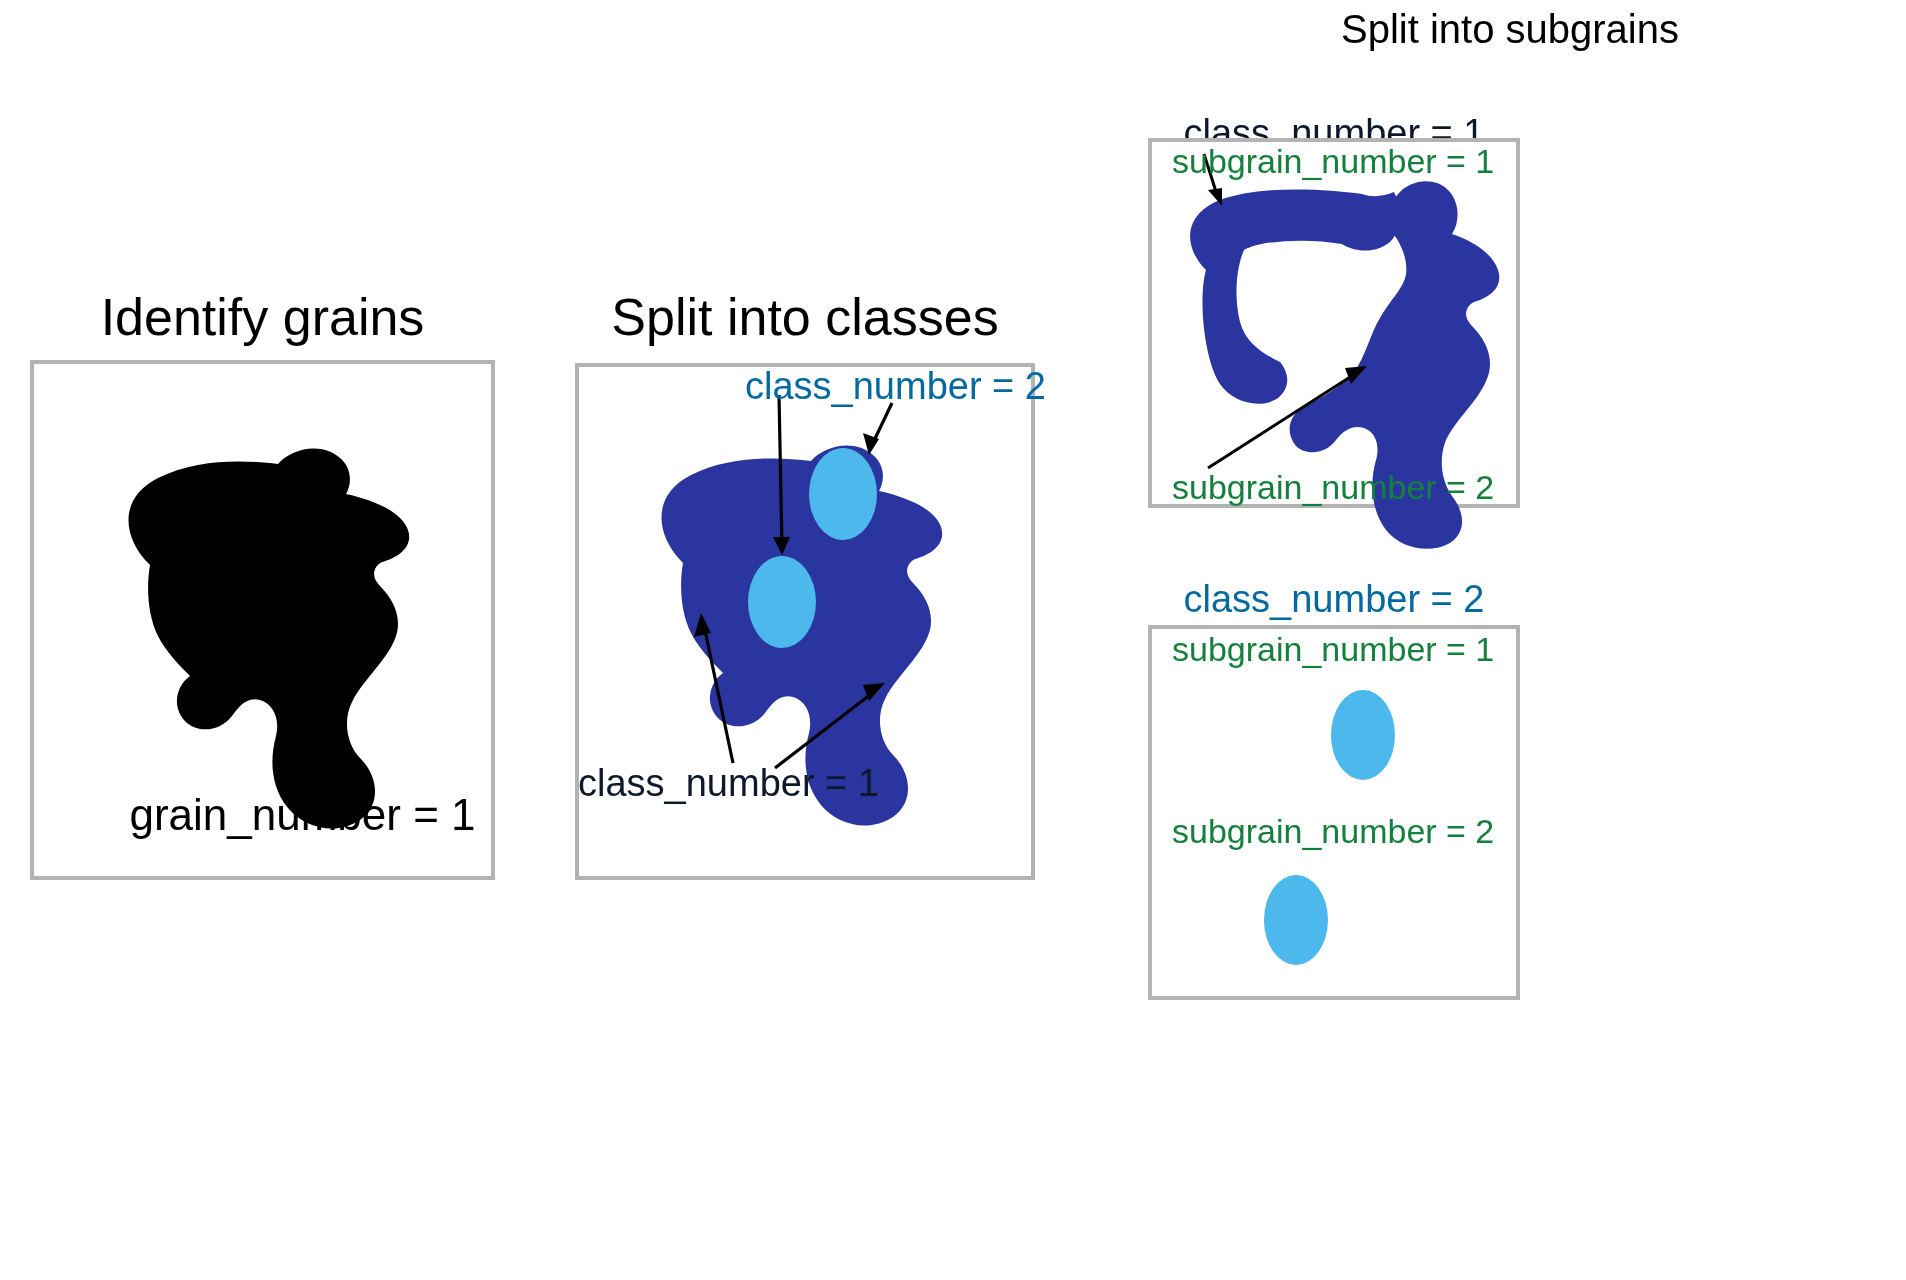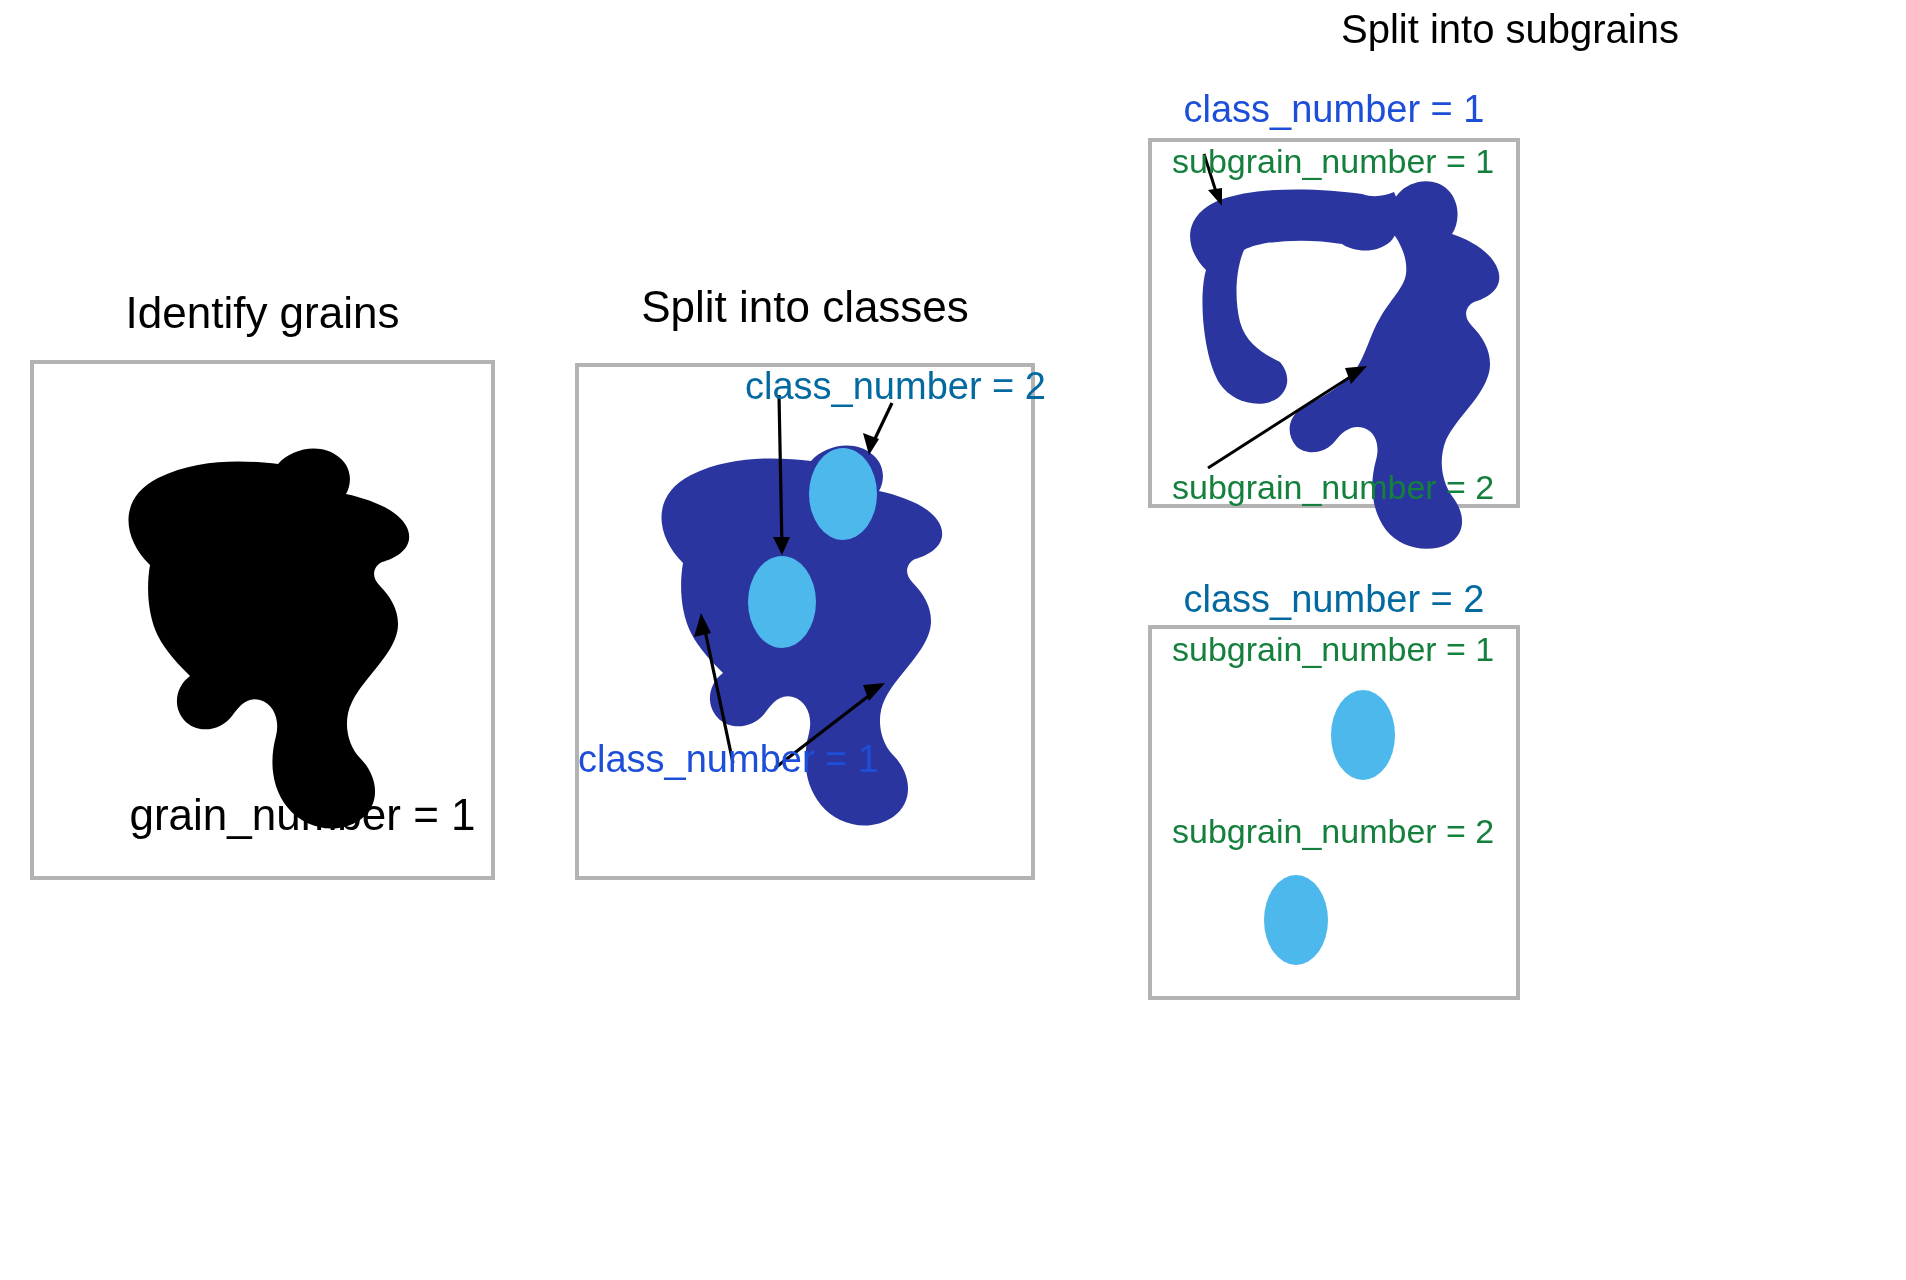--- a/index.html
+++ b/index.html
@@ -14,41 +14,41 @@
   .panel-box{
     position:absolute;
     border:4px solid #b3b3b3;
     background:#ffffff;
     box-sizing:border-box;
   }
 
   .title{
     position:absolute;
     color:#000000;
-    font-size:44px;
+    font-size:52px;
     line-height:1.05;
     white-space:nowrap;
     text-align:center;
   }
   .title-big{font-size:40px;}
 
   .caption{
     position:absolute;
     color:#000000;
     font-size:44px;
     white-space:nowrap;
     margin-left:40px;
   }
 
   .lbl{
     position:absolute;
     font-size:34px;
     white-space:nowrap;
   }
-  .lbl-dark{color:#1d4ed8;}
+  .lbl-dark{color:#0f172a;margin-top:24px;}
   .lbl-light{color:#0369a1;}
   .lbl-black{color:#15803d;}
 
   .lbl-38{font-size:38px;}
   .lbl-34{font-size:34px;}
 
   svg{display:block;overflow:visible;}
   .svg-layer{position:absolute;pointer-events:none;}
 </style>
 </head>
@@ -97,21 +97,21 @@
           C 234 308, 214 302, 198 294
           C 180 284, 168 264, 166 244
           C 164 222, 160 190, 170 170
           Z"></path>
       </g>
     </svg>
   </div>
 
   <div class="caption" style="left:30px;top:790px;width:465px;text-align:center;">grain_number = 1</div>
 
-  <div class="title" style="left:575px;top:284px;width:460px;">Split into classes</div>
+  <div class="title" style="left:575px;top:290px;width:460px;">Split into classes</div>
 
   <div class="panel-box" style="left:575px;top:363px;width:460px;height:517px;"></div>
 
   <div class="svg-layer" style="left:575px;top:363px;width:460px;height:517px;">
     <svg width="460" height="517" viewBox="0 0 460 517">
 
       <g>
         <path fill="#2a35a0" d="
           M 108 200
           C 80 172, 76 132, 116 112

